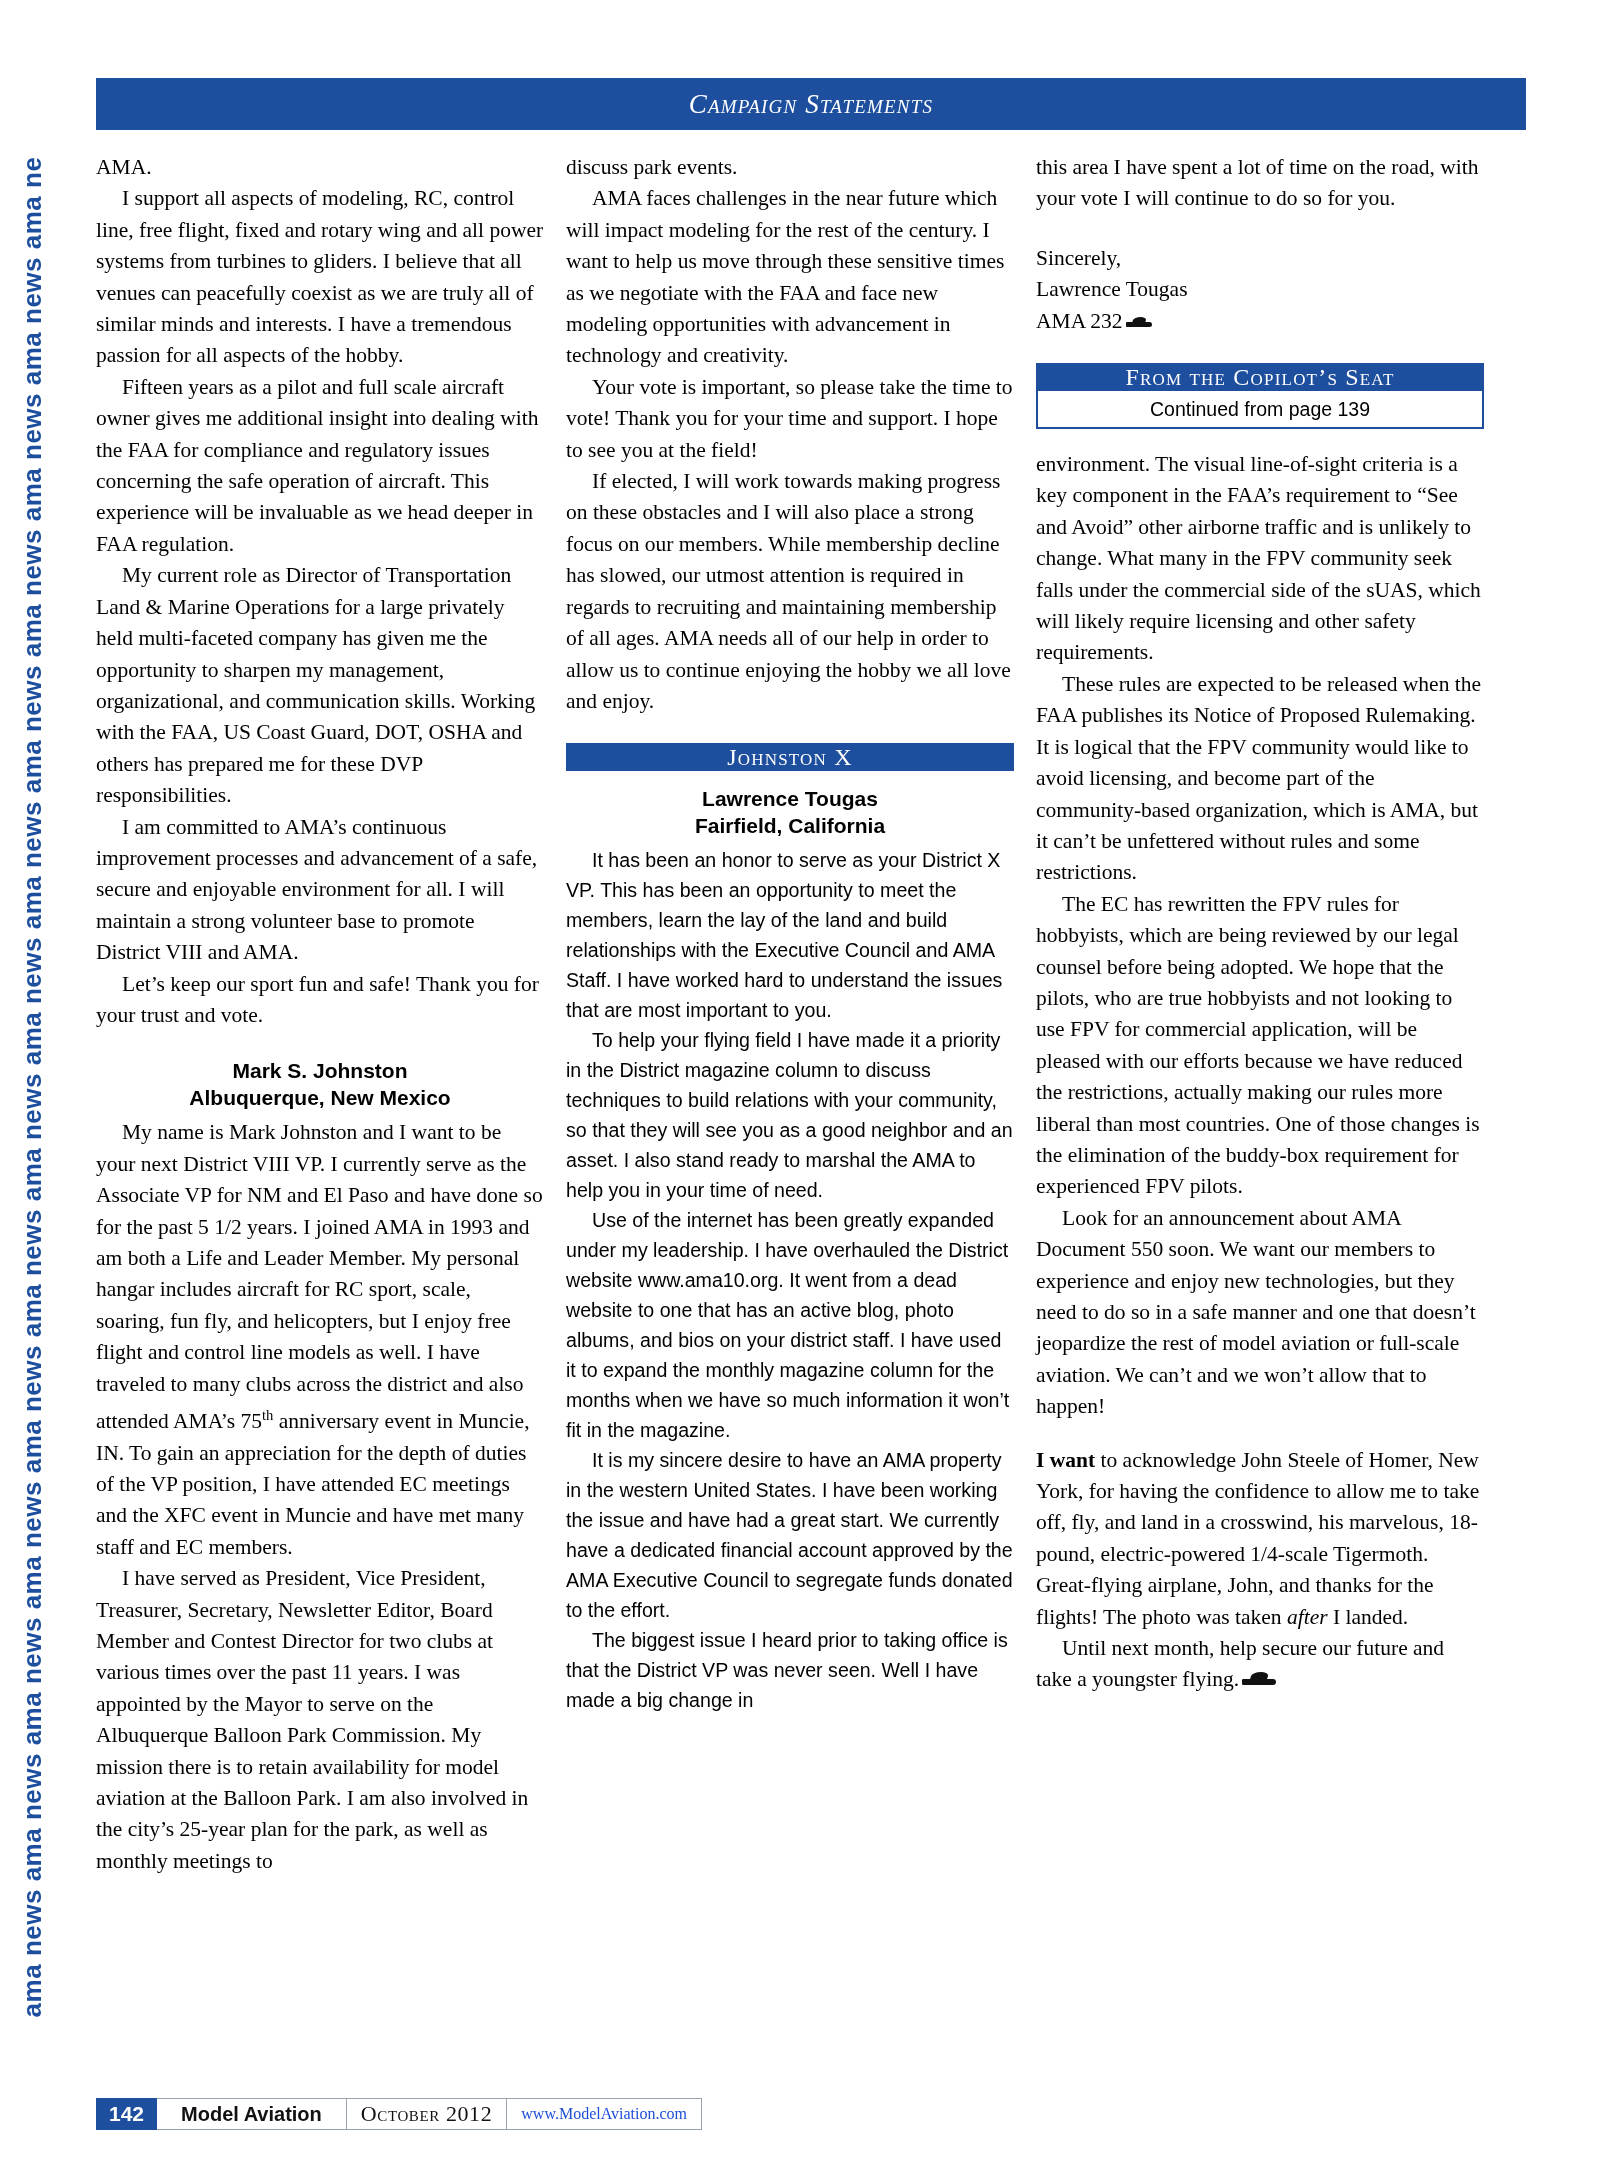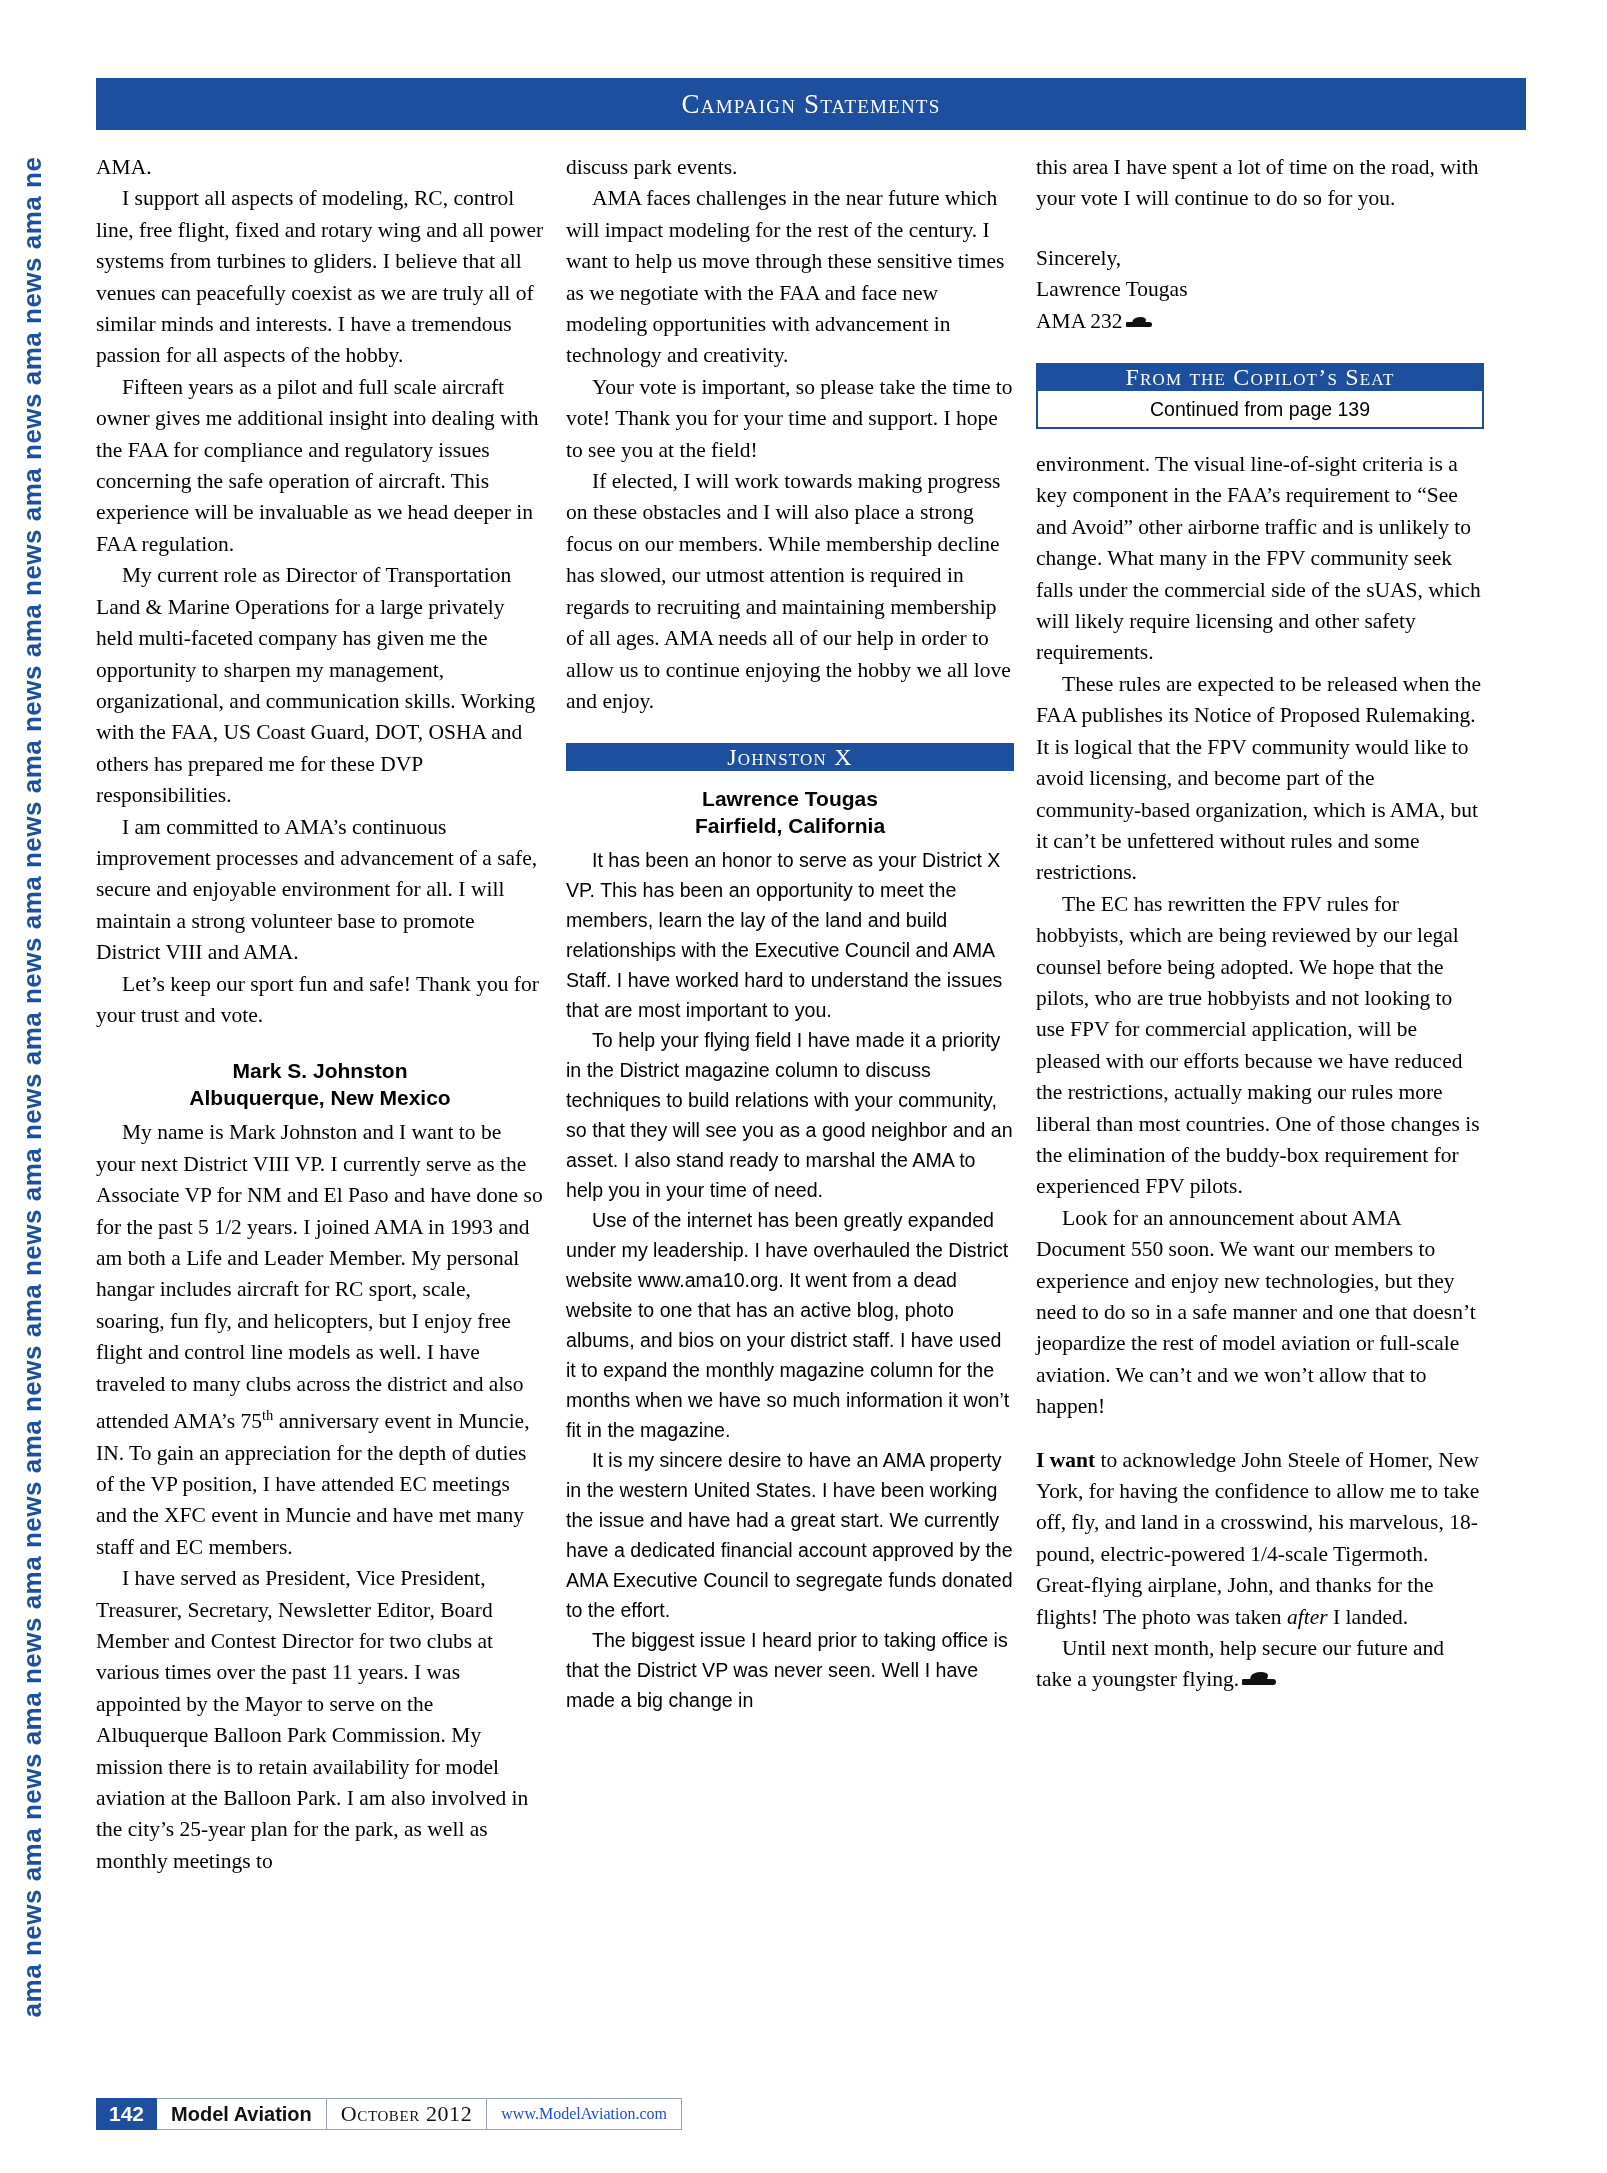--- a/index.html
+++ b/index.html
@@ -48,20 +48,21 @@
   }
 
   
   .banner {
     background: #1d4f9e;
     height: 52px;
     display: flex;
     align-items: center;
     justify-content: center;
     margin-bottom: 22px;
+    font-style: italic;
   }
   .banner-title {
     color: #ffffff;
     font-family: "Liberation Serif", serif;
     font-size: 27px;
     letter-spacing: 1.2px;
     font-variant: small-caps;
   }
 
   
@@ -184,21 +185,21 @@
     font-family: "Liberation Sans", sans-serif;
     font-weight: bold;
     font-size: 21px;
     padding: 0 12px;
     display: flex; align-items: center;
     border: 1px solid #1d4f9e;
   }
   .f-mag {
     border: 1px solid #9aa4b0;
     border-left: none;
-    padding: 0 14px;
+    padding: 0 24px;
     display: flex; align-items: center;
     font-family: "Liberation Sans", sans-serif;
     font-weight: bold;
     font-size: 20px;
     color: #111;
   }
   .f-date {
     border: 1px solid #9aa4b0;
     border-left: none;
     padding: 0 14px;

